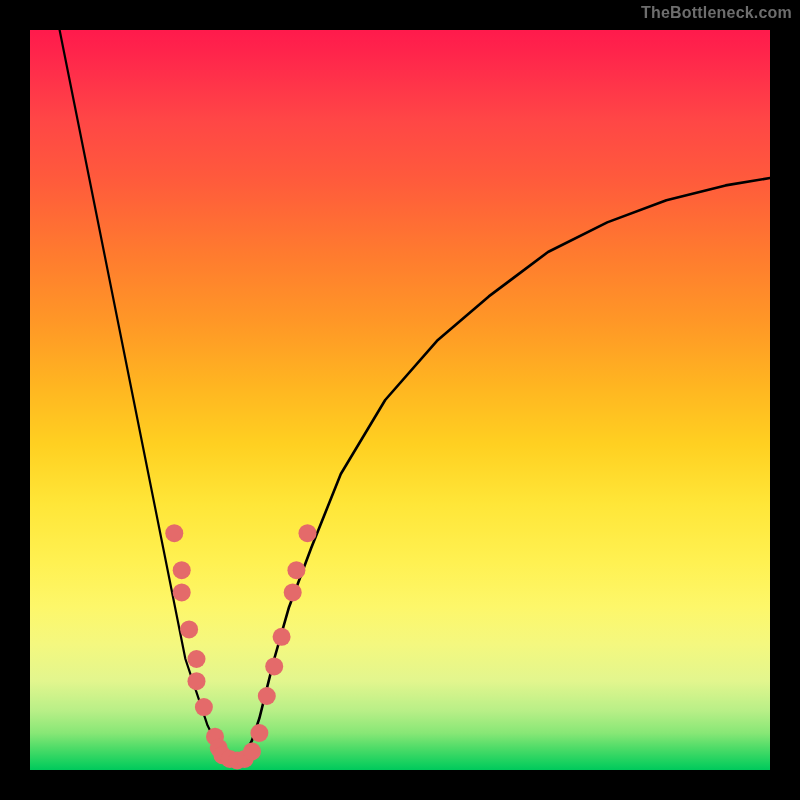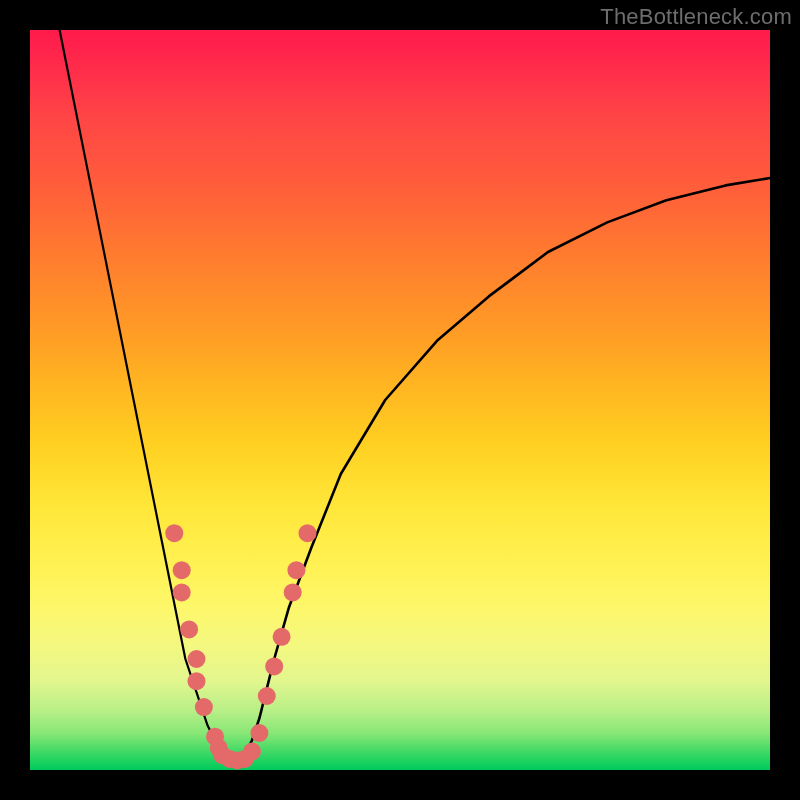--- a/index.html
+++ b/index.html
@@ -43,22 +43,22 @@
       #88e776 95%,
       #4fdc68 97%,
       #18d15f 99%,
       #00c95c 100%
     );
   }
   .watermark {
     position: absolute;
     top: 4px;
     right: 8px;
-    font-size: 22px;
-    font-weight: 400;
+    font-size: 16px;
+    font-weight: 700;
     color: #6d6d6d;
     letter-spacing: 0.2px;
     user-select: none;
   }
   svg.curves {
     position: absolute;
     left: 0;
     top: 0;
     width: 740px;
     height: 740px;

